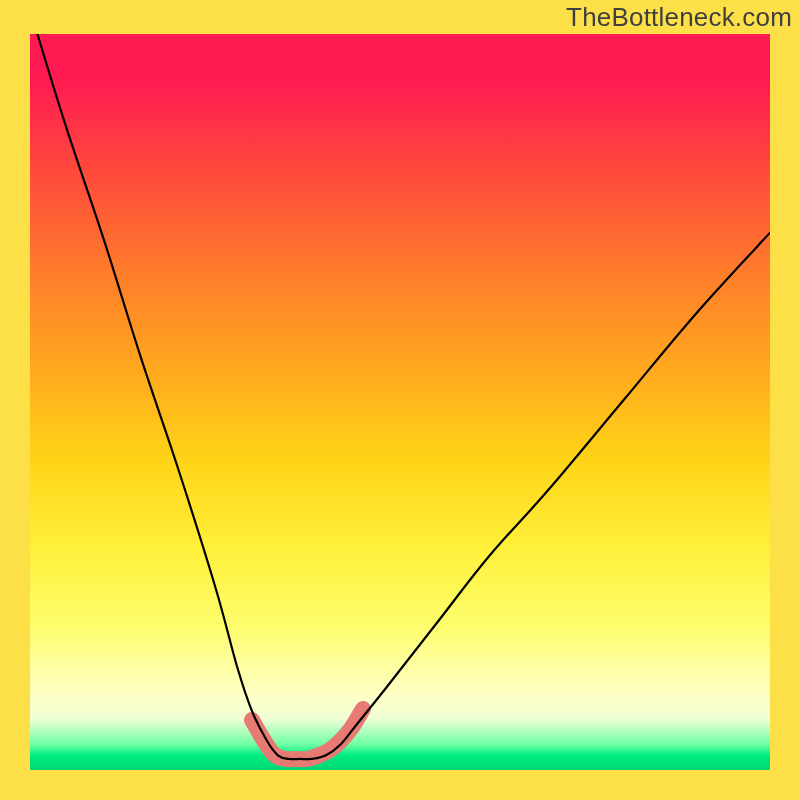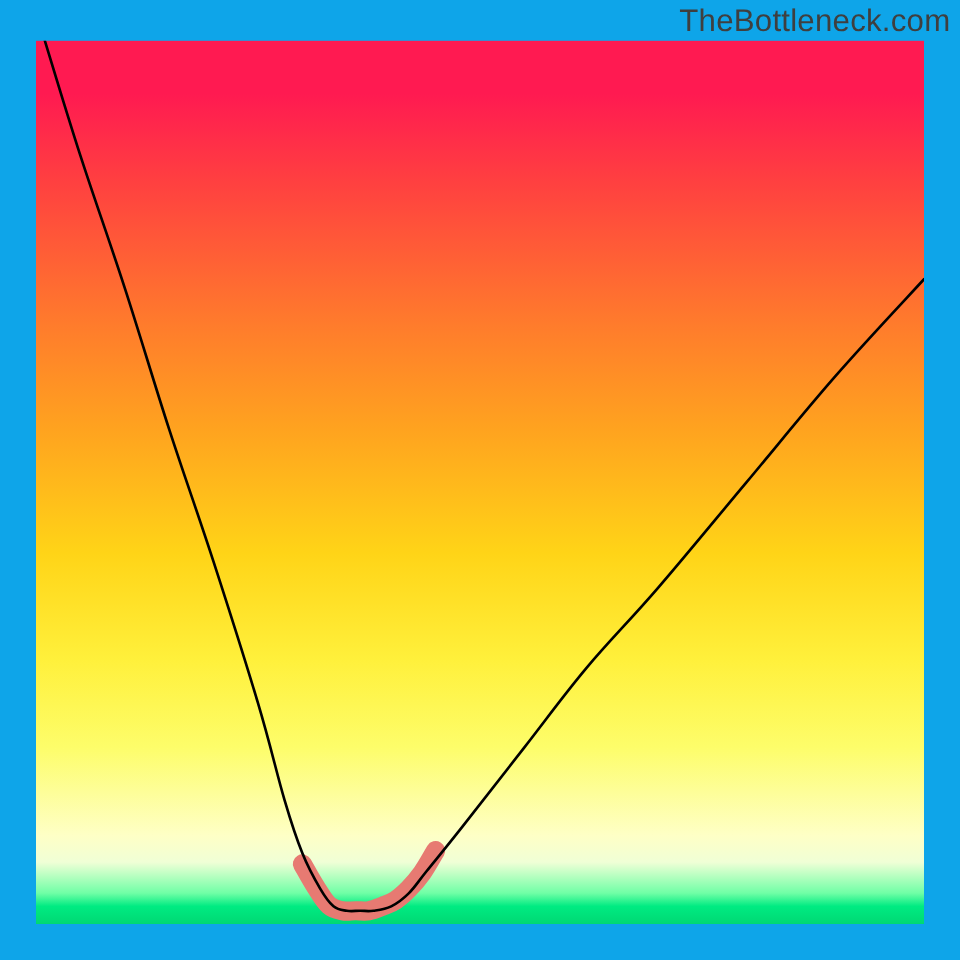--- a/index.html
+++ b/index.html
@@ -8,21 +8,21 @@
     background: #ffffff;
     width: 800px;
     height: 800px;
     overflow: hidden;
     font-family: Arial, Helvetica, sans-serif;
   }
   .frame {
     position: relative;
     width: 800px;
     height: 800px;
-    background: #0ea5e9;
+    background: #fde047;
   }
   .watermark {
     position: absolute;
     top: 2px;
     right: 8px;
     color: #3f3f3f;
     font-size: 26px;
     font-weight: 500;
     letter-spacing: 0.2px;
     font-family: Arial, Helvetica, sans-serif;

